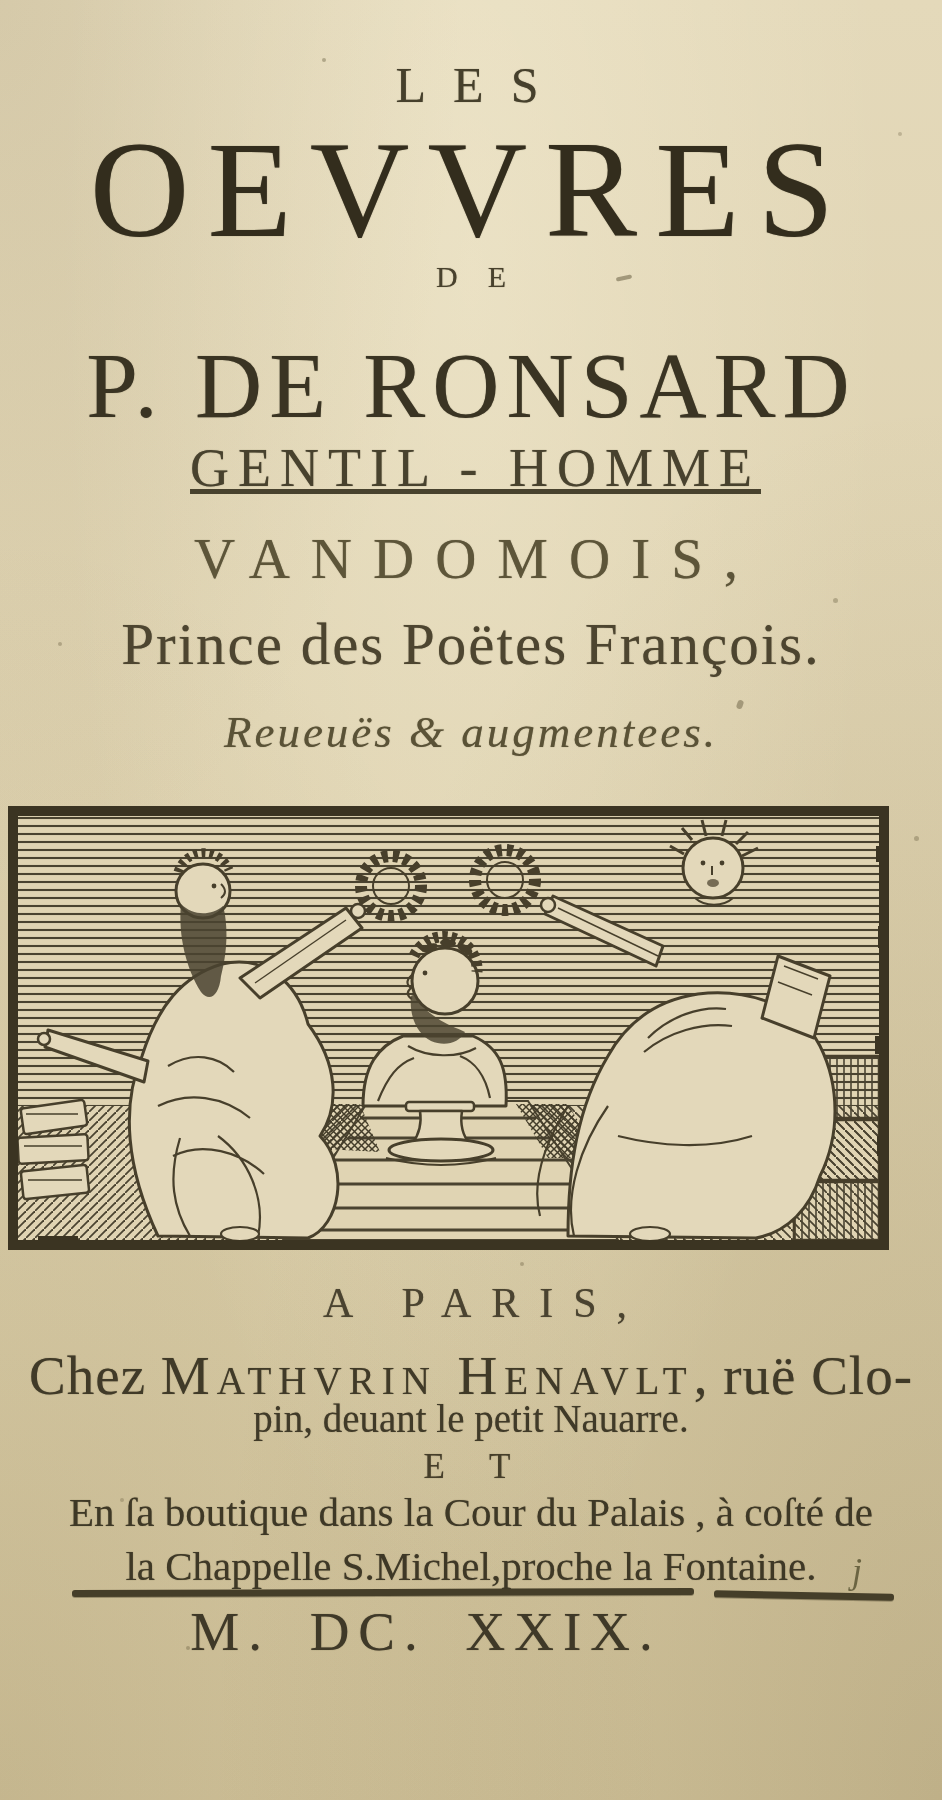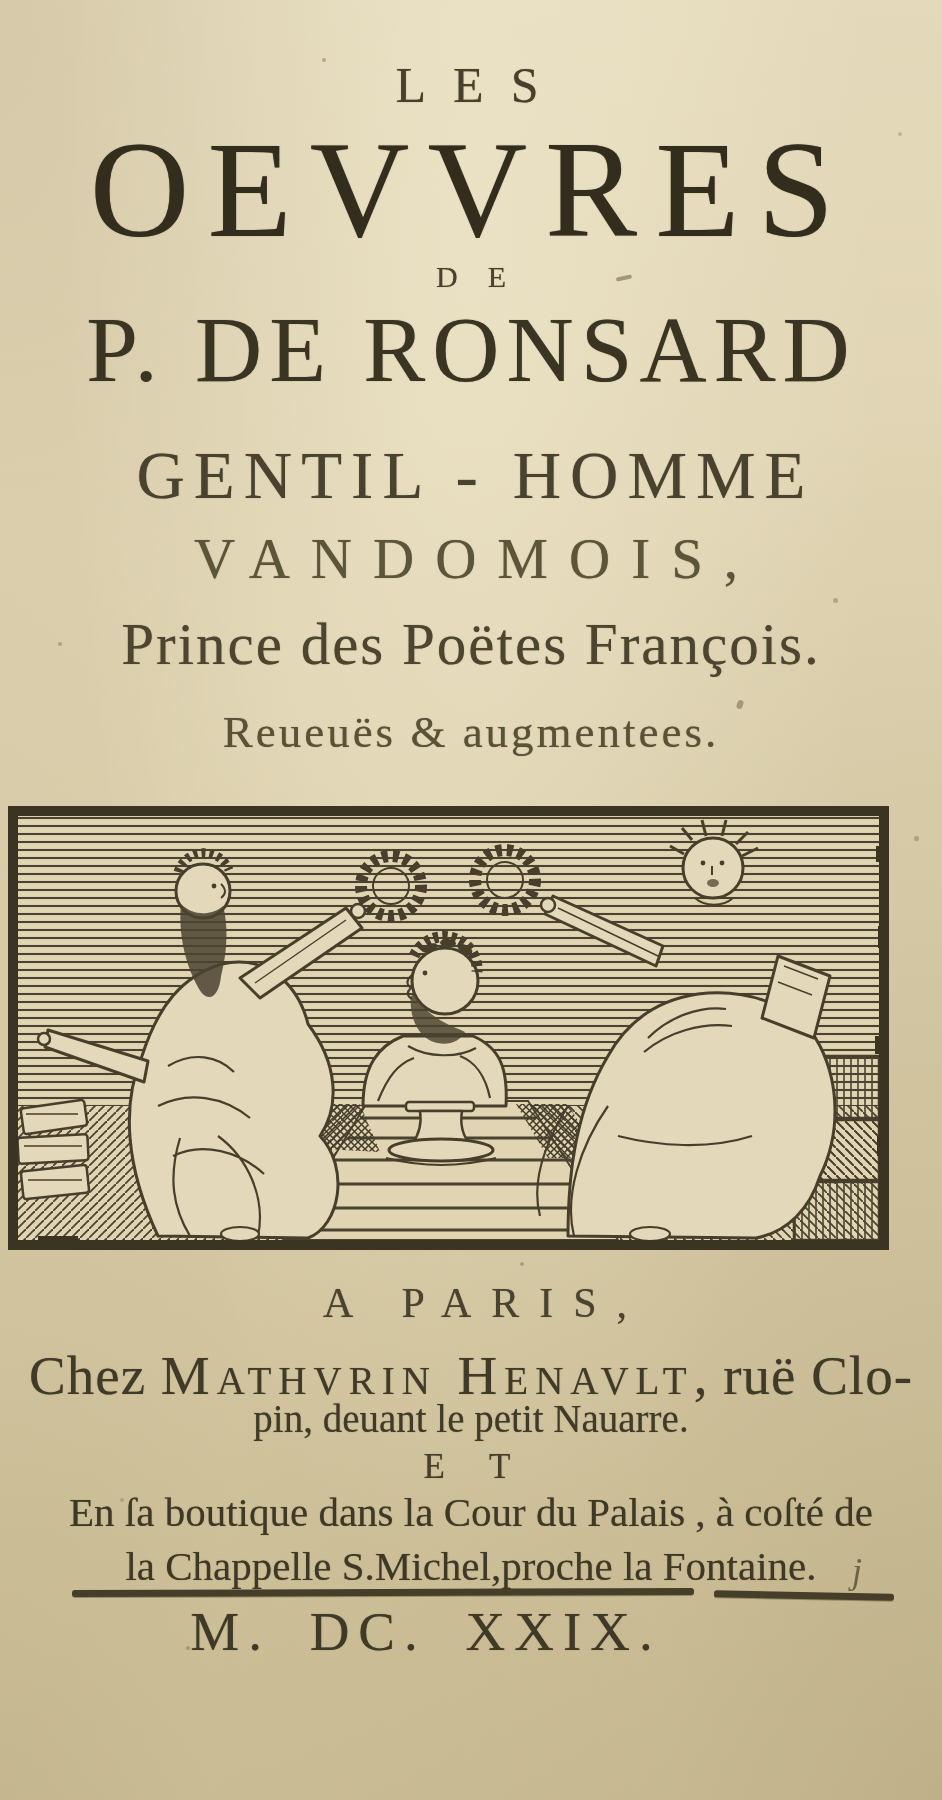--- a/index.html
+++ b/index.html
@@ -19,25 +19,25 @@
   }
   .line{
     position:absolute;left:0;right:0;
     text-align:center;
     white-space:pre;
     text-shadow:0 0 1px rgba(62,54,35,.55);
   }
   .les       {top:56px;   font-size:50px; letter-spacing:27px; padding-left:19px; color:#46402c;}
   .oeuvres   {top:110px;  font-size:138px;letter-spacing:18px; color:#332d1d;}
   .de        {top:260px;  font-size:30px; letter-spacing:30px; padding-left:30px; color:#48412d;}
-  .author    {top:296px;  font-size:93px; letter-spacing:7px;  padding-left:1px;  color:#3a3423;}
-  .gentil    {top:437px;  font-size:67px; letter-spacing:9px;  padding-left:9px;  color:#48422e;}
+  .author    {top:332px;  font-size:93px; letter-spacing:7px;  padding-left:1px;  color:#3a3423;}
+  .gentil    {top:437px;  font-size:54px; letter-spacing:9px;  padding-left:9px;  color:#48422e;text-decoration:underline;}
   .vandomois {top:526px;  font-size:57px; letter-spacing:21px; padding-left:11px; color:#5d5539;}
   .epithet   {top:610px;  font-size:59px; letter-spacing:2px;  color:#4d4530;}
-  .edition   {top:706px;  font-size:45px; letter-spacing:3px;  color:#5a5236;}
+  .edition   {top:706px;  font-size:45px; letter-spacing:3px;  font-style:italic; color:#5a5236;}
   .aparis    {top:1279px; font-size:42px; letter-spacing:20px; padding-left:28px; color:#4a4330;}
   .pubLine   {top:1344px; font-size:55px; letter-spacing:1px;  color:#403a28;}
   .pubName   {font-variant:small-caps; letter-spacing:7px;}
   .pubLine2  {top:1396px; font-size:39px; color:#403a28;}
   .et        {top:1447px; font-size:35px; letter-spacing:18px; padding-left:10px; color:#453e2a;}
   .addr1     {top:1488px; font-size:41px; color:#3e3826;}
   .addr2     {top:1542px; font-size:41px; color:#3e3826;}
   .dateLine  {top:1600px; font-size:55px; letter-spacing:9px; word-spacing:16px; right:90px; color:#3f3928;}
   .rule{
     position:absolute;height:7px;background:#453e29;border-radius:3px;

